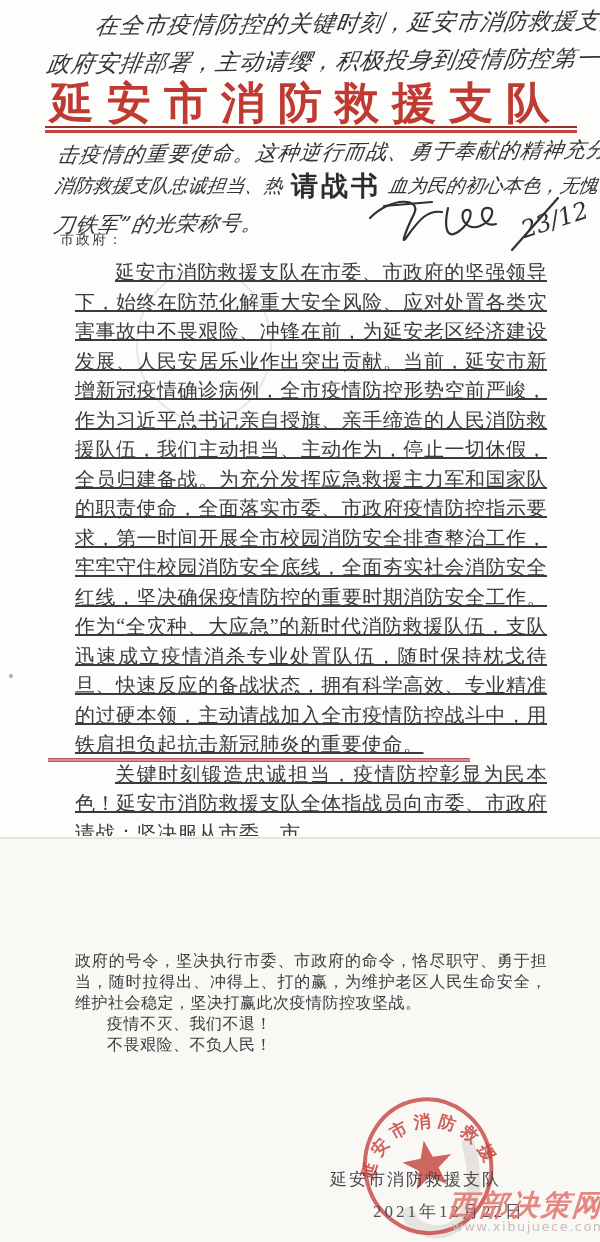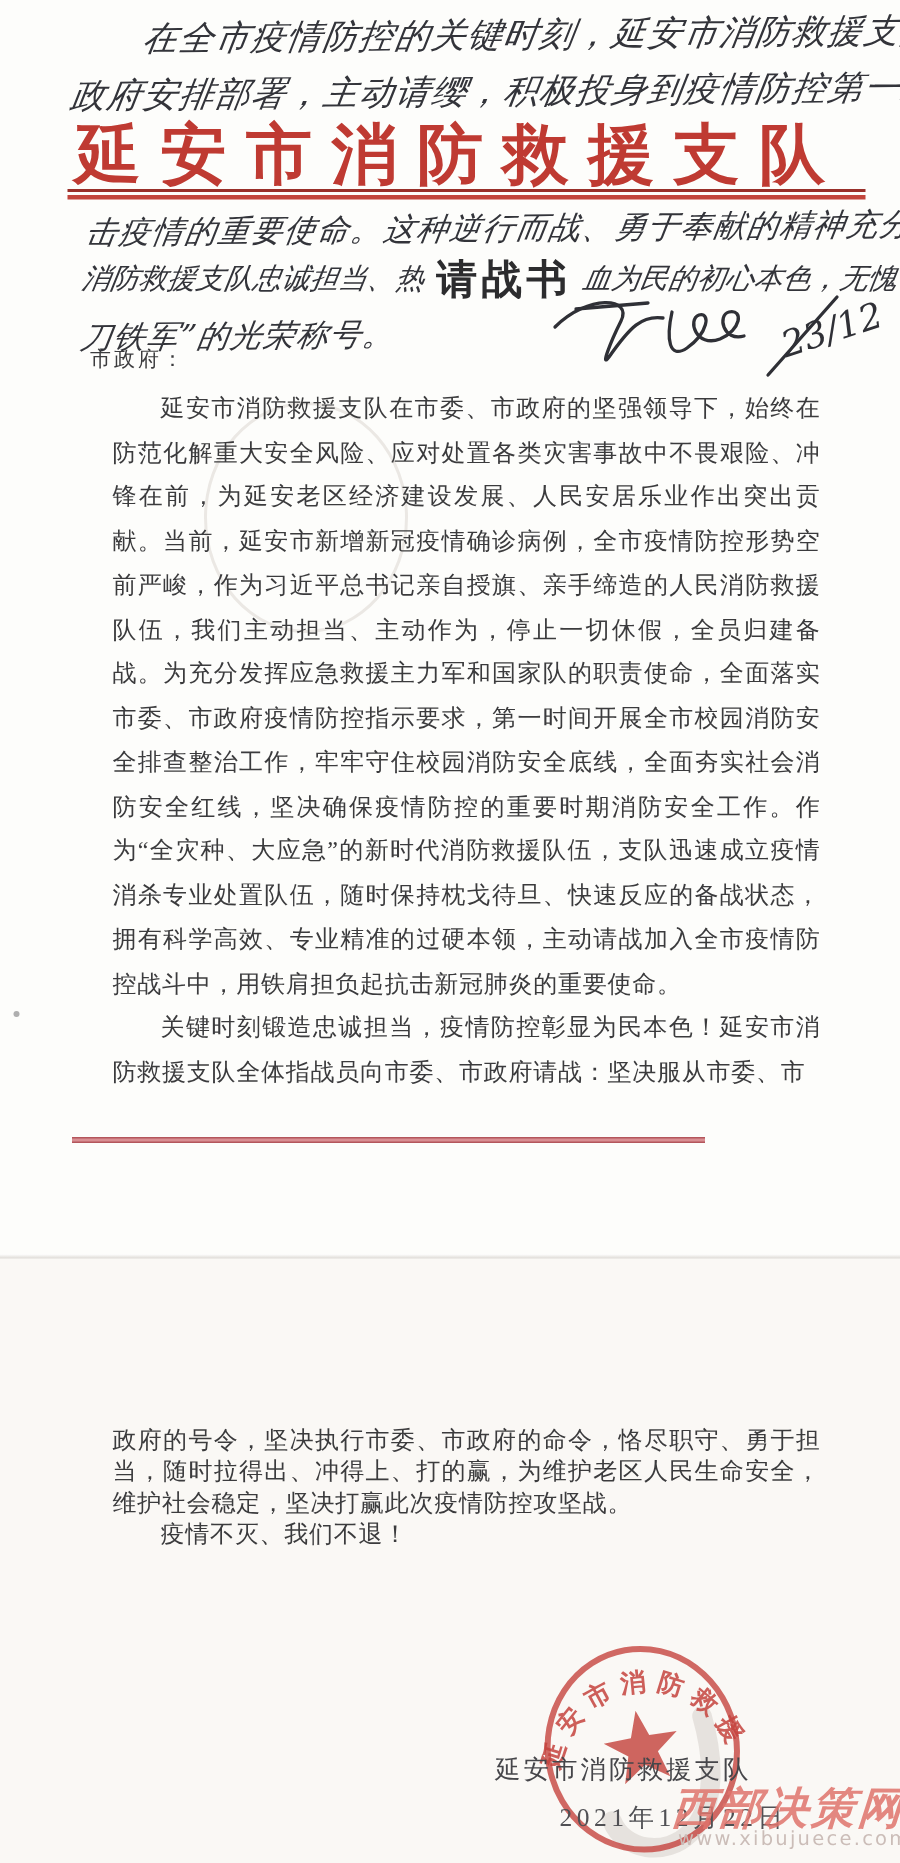--- a/index.html
+++ b/index.html
@@ -43,21 +43,21 @@
   
   .signature{position:absolute;top:188px;left:362px;width:215px;height:75px;}
   .sig-date{
     position:absolute;top:18px;left:158px;font-family:"DejaVu Serif",serif;
     font-style:italic;font-size:24px;color:#2f3036;transform:rotate(-18deg);
   }
   
   .salutation{position:absolute;top:231px;left:60px;font-size:14px;letter-spacing:2px;}
   .body1{
     position:absolute;top:258px;left:75px;width:472px;
-    font-size:16px;line-height:29.5px;text-align:justify;letter-spacing:0.5px;
+    font-size:20px;line-height:29.5px;text-align:justify;letter-spacing:0.5px;text-decoration:underline;
   }
   .body1 p, .body2 p{margin:0;text-indent:2em;}
   .body2{
     position:absolute;top:950px;left:75px;width:472px;
     font-size:16px;line-height:21px;text-align:justify;letter-spacing:0.5px;
   }
   .no-indent{text-indent:0 !important;}
   .slogan{margin:0;text-indent:2em;}
   
   .footer-rule{
@@ -137,20 +137,21 @@
   </div>
 
   <div class="footer-rule"></div>
 
   <div class="page2-tint"></div>
   <div class="page-sep"></div>
 
   <div class="body2">
     <p class="no-indent">政府的号令，坚决执行市委、市政府的命令，恪尽职守、勇于担当，随时拉得出、冲得上、打的赢，为维护老区人民生命安全，维护社会稳定，坚决打赢此次疫情防控攻坚战。</p>
     <p class="slogan">疫情不灭、我们不退！</p>
+    <p class="slogan">不畏艰险、不负人民！</p>
   </div>
 
   <svg class="wm-logo" viewBox="0 0 90 104">
     <path d="M70,6 C78,34 80,66 62,84 C46,100 18,96 10,76" fill="none" stroke="#d6d0ca" stroke-width="13" stroke-linecap="round" opacity="0.55"></path>
   </svg>
 
   <svg class="seal" viewBox="0 0 150 154">
     <defs>
       <path id="sealArc" d="M 15,100 A 59,61 0 1 1 133,100" fill="none"></path>
     </defs>

